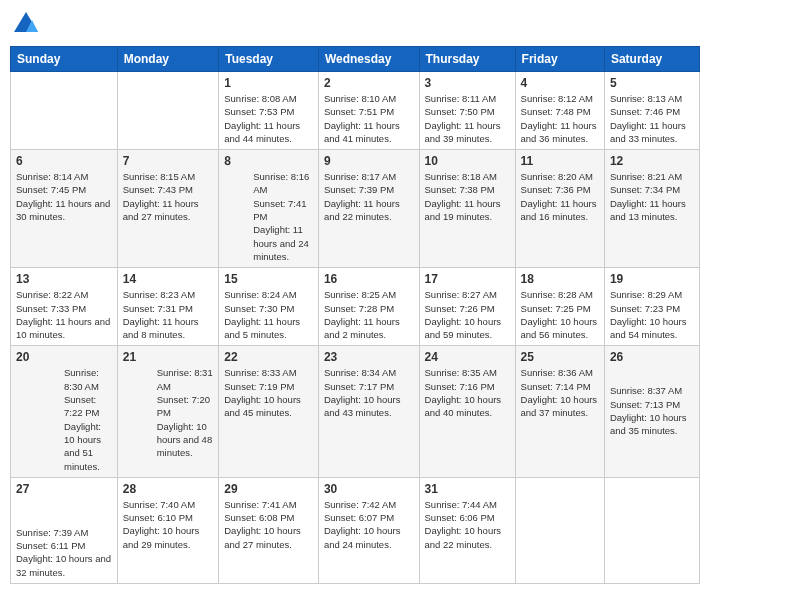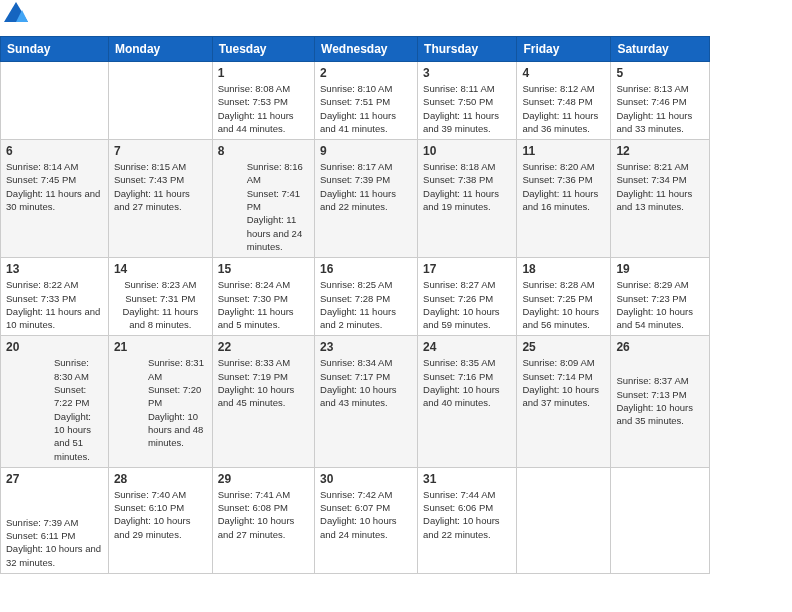--- a/index.html
+++ b/index.html
@@ -7,20 +7,21 @@
       font-family: Arial, sans-serif;
       background: #fff;
       width: 792px;
       min-height: 612px;
       overflow: hidden;
     }
     .page {
       width: 710px;
       min-height: 612px;
       background: #fff;
+      padding: 10px;
     }
     .header {
       display: flex;
       justify-content: space-between;
       align-items: flex-start;
       margin-bottom: 8px;
     }
     .logo {
       display: flex;
       align-items: center;
@@ -218,21 +219,21 @@
         </tr>
         <tr>
           <td>
             <span class="day-number">13</span>
             <div class="day-detail" style="white-space: pre-line;">Sunrise: 8:22 AM
 Sunset: 7:33 PM
 Daylight: 11 hours and 10 minutes.</div>
           </td>
           <td>
             <span class="day-number">14</span>
-            <div class="day-detail" style="white-space: pre-line; text-align: center;">Sunrise: 8:23 AM
+            <div class="day-detail" style="white-space: pre-line;">Sunrise: 8:23 AM
 Sunset: 7:31 PM
 Daylight: 11 hours and 8 minutes.</div>
           </td>
           <td>
             <span class="day-number">15</span>
             <div class="day-detail" style="white-space: pre-line;">Sunrise: 8:24 AM
 Sunset: 7:30 PM
 Daylight: 11 hours and 5 minutes.</div>
           </td>
           <td>
@@ -286,21 +287,21 @@
 Daylight: 10 hours and 43 minutes.</div>
           </td>
           <td>
             <span class="day-number">24</span>
             <div class="day-detail" style="white-space: pre-line;">Sunrise: 8:35 AM
 Sunset: 7:16 PM
 Daylight: 10 hours and 40 minutes.</div>
           </td>
           <td>
             <span class="day-number">25</span>
-            <div class="day-detail" style="white-space: pre-line;">Sunrise: 8:09 AM
+            <div class="day-detail" style="white-space: pre-line;">Sunrise: 8:36 AM
 Sunset: 7:14 PM
 Daylight: 10 hours and 37 minutes.</div>
           </td>
           <td>
             <span class="day-number">26</span>
             <div class="day-detail" style="white-space: pre-line; margin-top: 20px;">Sunrise: 8:37 AM
 Sunset: 7:13 PM
 Daylight: 10 hours and 35 minutes.</div>
           </td>
         </tr>

